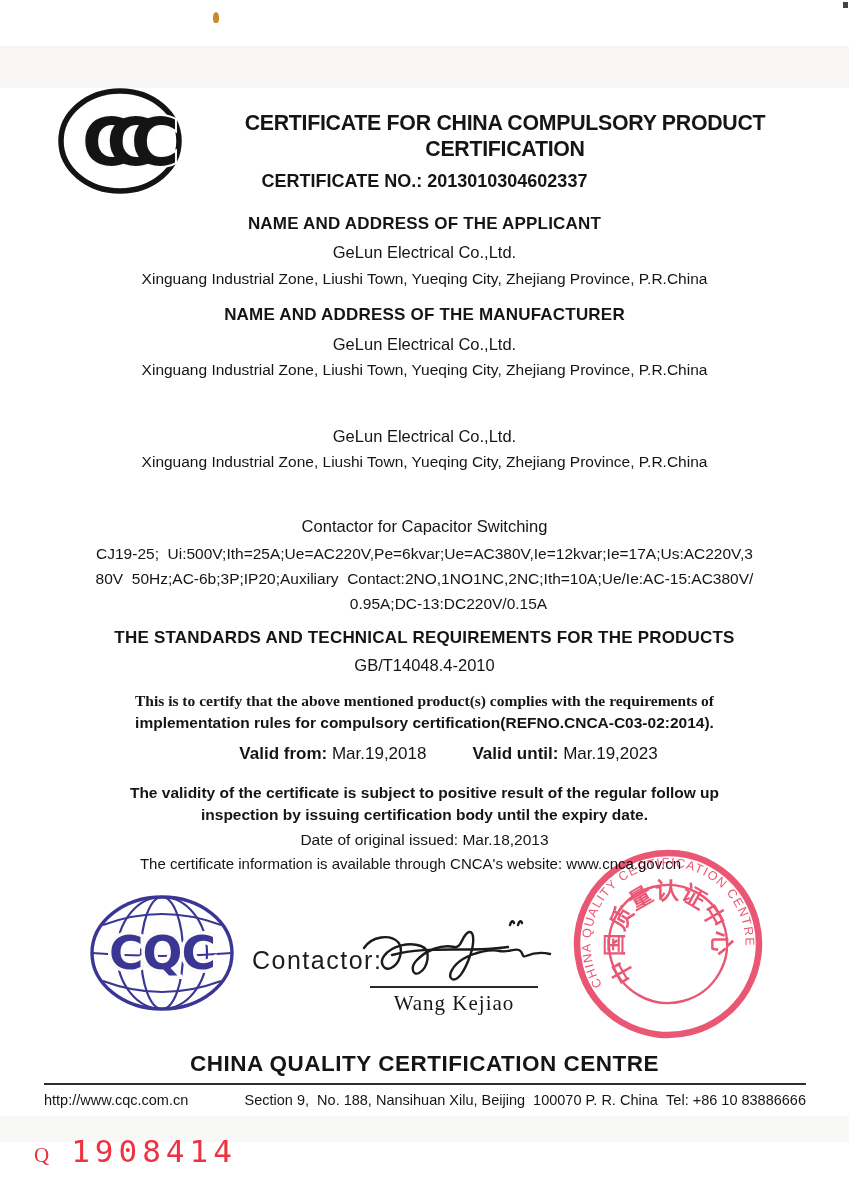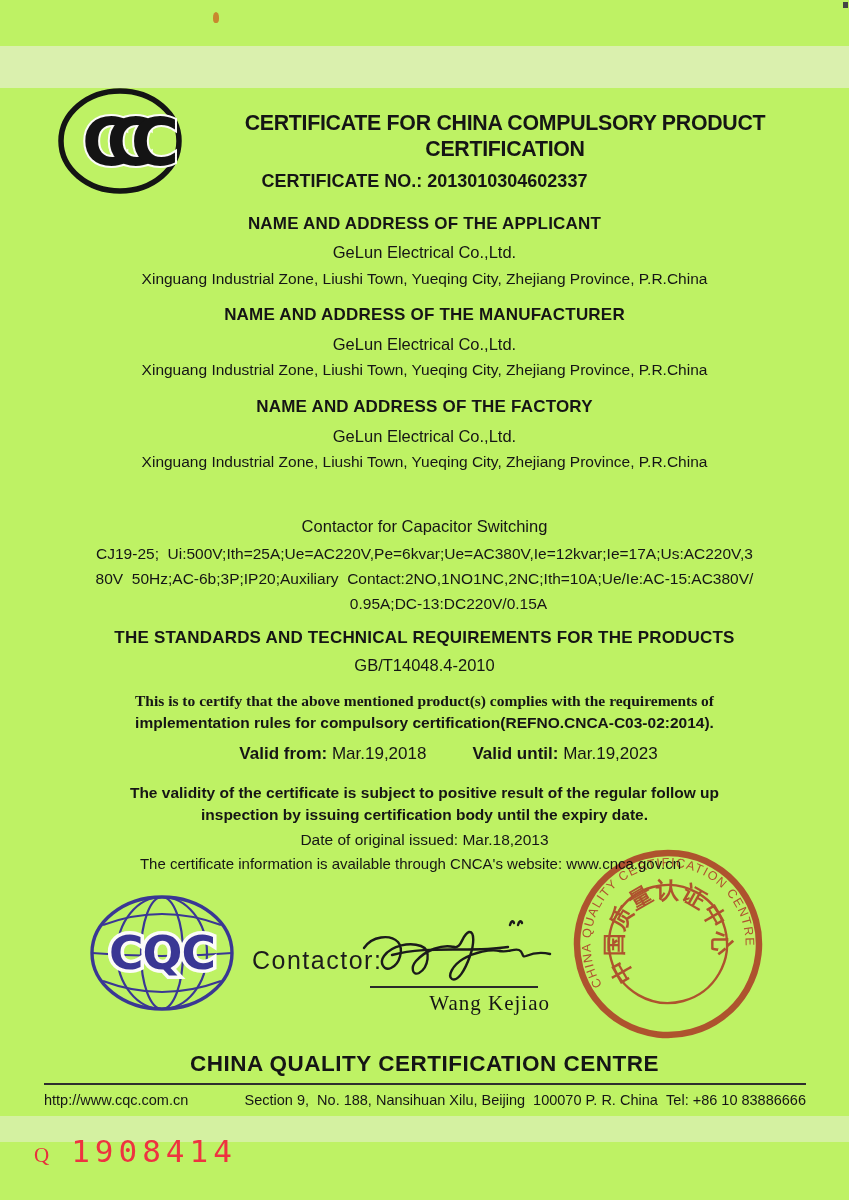--- a/index.html
+++ b/index.html
@@ -1,18 +1,18 @@
 <!DOCTYPE html>
 <html><head>
 <meta charset="utf-8">
 <style>
   html,body{margin:0;padding:0;background:#888;}
   .page{
     position:relative;width:849px;height:1200px;margin:0 auto;
-    background:#bef264;overflow:hidden;
+    background:#ffffff;overflow:hidden;
     font-family:"Liberation Sans",sans-serif;color:#151515;
   }
   .scan-band{position:absolute;left:0;width:100%;background:#f0efeb;opacity:.55;}
   .speck{position:absolute;left:213px;top:12px;width:6px;height:11px;background:#c8882e;border-radius:50% 50% 40% 40%;}
   .corner-dot{position:absolute;right:1px;top:2px;width:5px;height:6px;background:#444;}
 
   .abs{position:absolute;left:0;width:100%;text-align:center;white-space:pre;}
   .heading{font-weight:700;font-size:17px;letter-spacing:.2px;}
   .body-line{font-size:16.5px;}
   .addr-line{font-size:15.5px;}
@@ -26,21 +26,21 @@
   .cert-no{position:absolute;left:0;top:171px;width:100%;text-align:center;font-weight:700;font-size:18px;}
 
   .valid-row{position:absolute;left:0;top:744px;width:100%;display:flex;justify-content:center;gap:46px;font-size:17px;transform:translateX(24px);}
   .valid-pair b{font-weight:700;}
   .cnca-line{transform:translateX(-14px);}
 
   .cqc-logo{position:absolute;left:86px;top:891px;}
   .president-label{position:absolute;left:252px;top:946px;font-size:25px;letter-spacing:1.5px;color:#1c1c1c;}
   .signature-svg{position:absolute;left:358px;top:912px;}
   .sig-line{position:absolute;left:370px;top:986px;width:168px;height:2px;background:#2a2a2a;}
-  .sig-name{position:absolute;left:358px;top:991px;width:192px;text-align:right;
+  .sig-name{position:absolute;left:358px;top:991px;width:192px;text-align:center;
     font-family:"Liberation Serif",serif;font-size:21px;letter-spacing:1px;}
 
   .stamp{position:absolute;left:569px;top:845px;opacity:.92;mix-blend-mode:multiply;}
 
   .footer-heading{position:absolute;left:0;top:1051px;width:100%;text-align:center;font-weight:700;font-size:22.5px;letter-spacing:.5px;}
   .footer-rule{position:absolute;left:44px;top:1083px;width:762px;height:2px;background:#2e2e2e;}
   .footer-row{position:absolute;left:44px;top:1092px;width:762px;display:flex;justify-content:space-between;align-items:baseline;font-size:14.5px;white-space:pre;}
   .footer-row .mid{flex:1;text-align:center;margin-left:48px;}
 
   .serial{position:absolute;left:34px;top:1133px;display:flex;align-items:baseline;gap:22px;}
@@ -66,21 +66,20 @@
   <div class="cert-no">CERTIFICATE NO.: 2013010304602337</div>
 
   <div class="abs heading" style="top:214px;">NAME AND ADDRESS OF THE APPLICANT</div>
   <div class="abs body-line" style="top:243px;">GeLun Electrical Co.,Ltd.</div>
   <div class="abs addr-line" style="top:270px;">Xinguang Industrial Zone, Liushi Town, Yueqing City, Zhejiang Province, P.R.China</div>
 
   <div class="abs heading" style="top:305px;">NAME AND ADDRESS OF THE MANUFACTURER</div>
   <div class="abs body-line" style="top:335px;">GeLun Electrical Co.,Ltd.</div>
   <div class="abs addr-line" style="top:361px;">Xinguang Industrial Zone, Liushi Town, Yueqing City, Zhejiang Province, P.R.China</div>
 
-  <div class="abs heading" style="top:397px;">NAME AND ADDRESS OF THE FACTORY</div>
   <div class="abs body-line" style="top:427px;">GeLun Electrical Co.,Ltd.</div>
   <div class="abs addr-line" style="top:453px;">Xinguang Industrial Zone, Liushi Town, Yueqing City, Zhejiang Province, P.R.China</div>
 
   <div class="abs body-line" style="top:517px;">Contactor for Capacitor Switching</div>
   <div class="abs spec-line" style="top:545px;">CJ19-25;  Ui:500V;Ith=25A;Ue=AC220V,Pe=6kvar;Ue=AC380V,Ie=12kvar;Ie=17A;Us:AC220V,3</div>
   <div class="abs spec-line" style="top:570px;">80V  50Hz;AC-6b;3P;IP20;Auxiliary  Contact:2NO,1NO1NC,2NC;Ith=10A;Ue/Ie:AC-15:AC380V/</div>
   <div class="abs spec-line" style="top:595px;padding-left:24px;">0.95A;DC-13:DC220V/0.15A</div>
 
   <div class="abs heading" style="top:628px;">THE STANDARDS AND TECHNICAL REQUIREMENTS FOR THE PRODUCTS</div>
   <div class="abs body-line" style="top:656px;">GB/T14048.4-2010</div>

